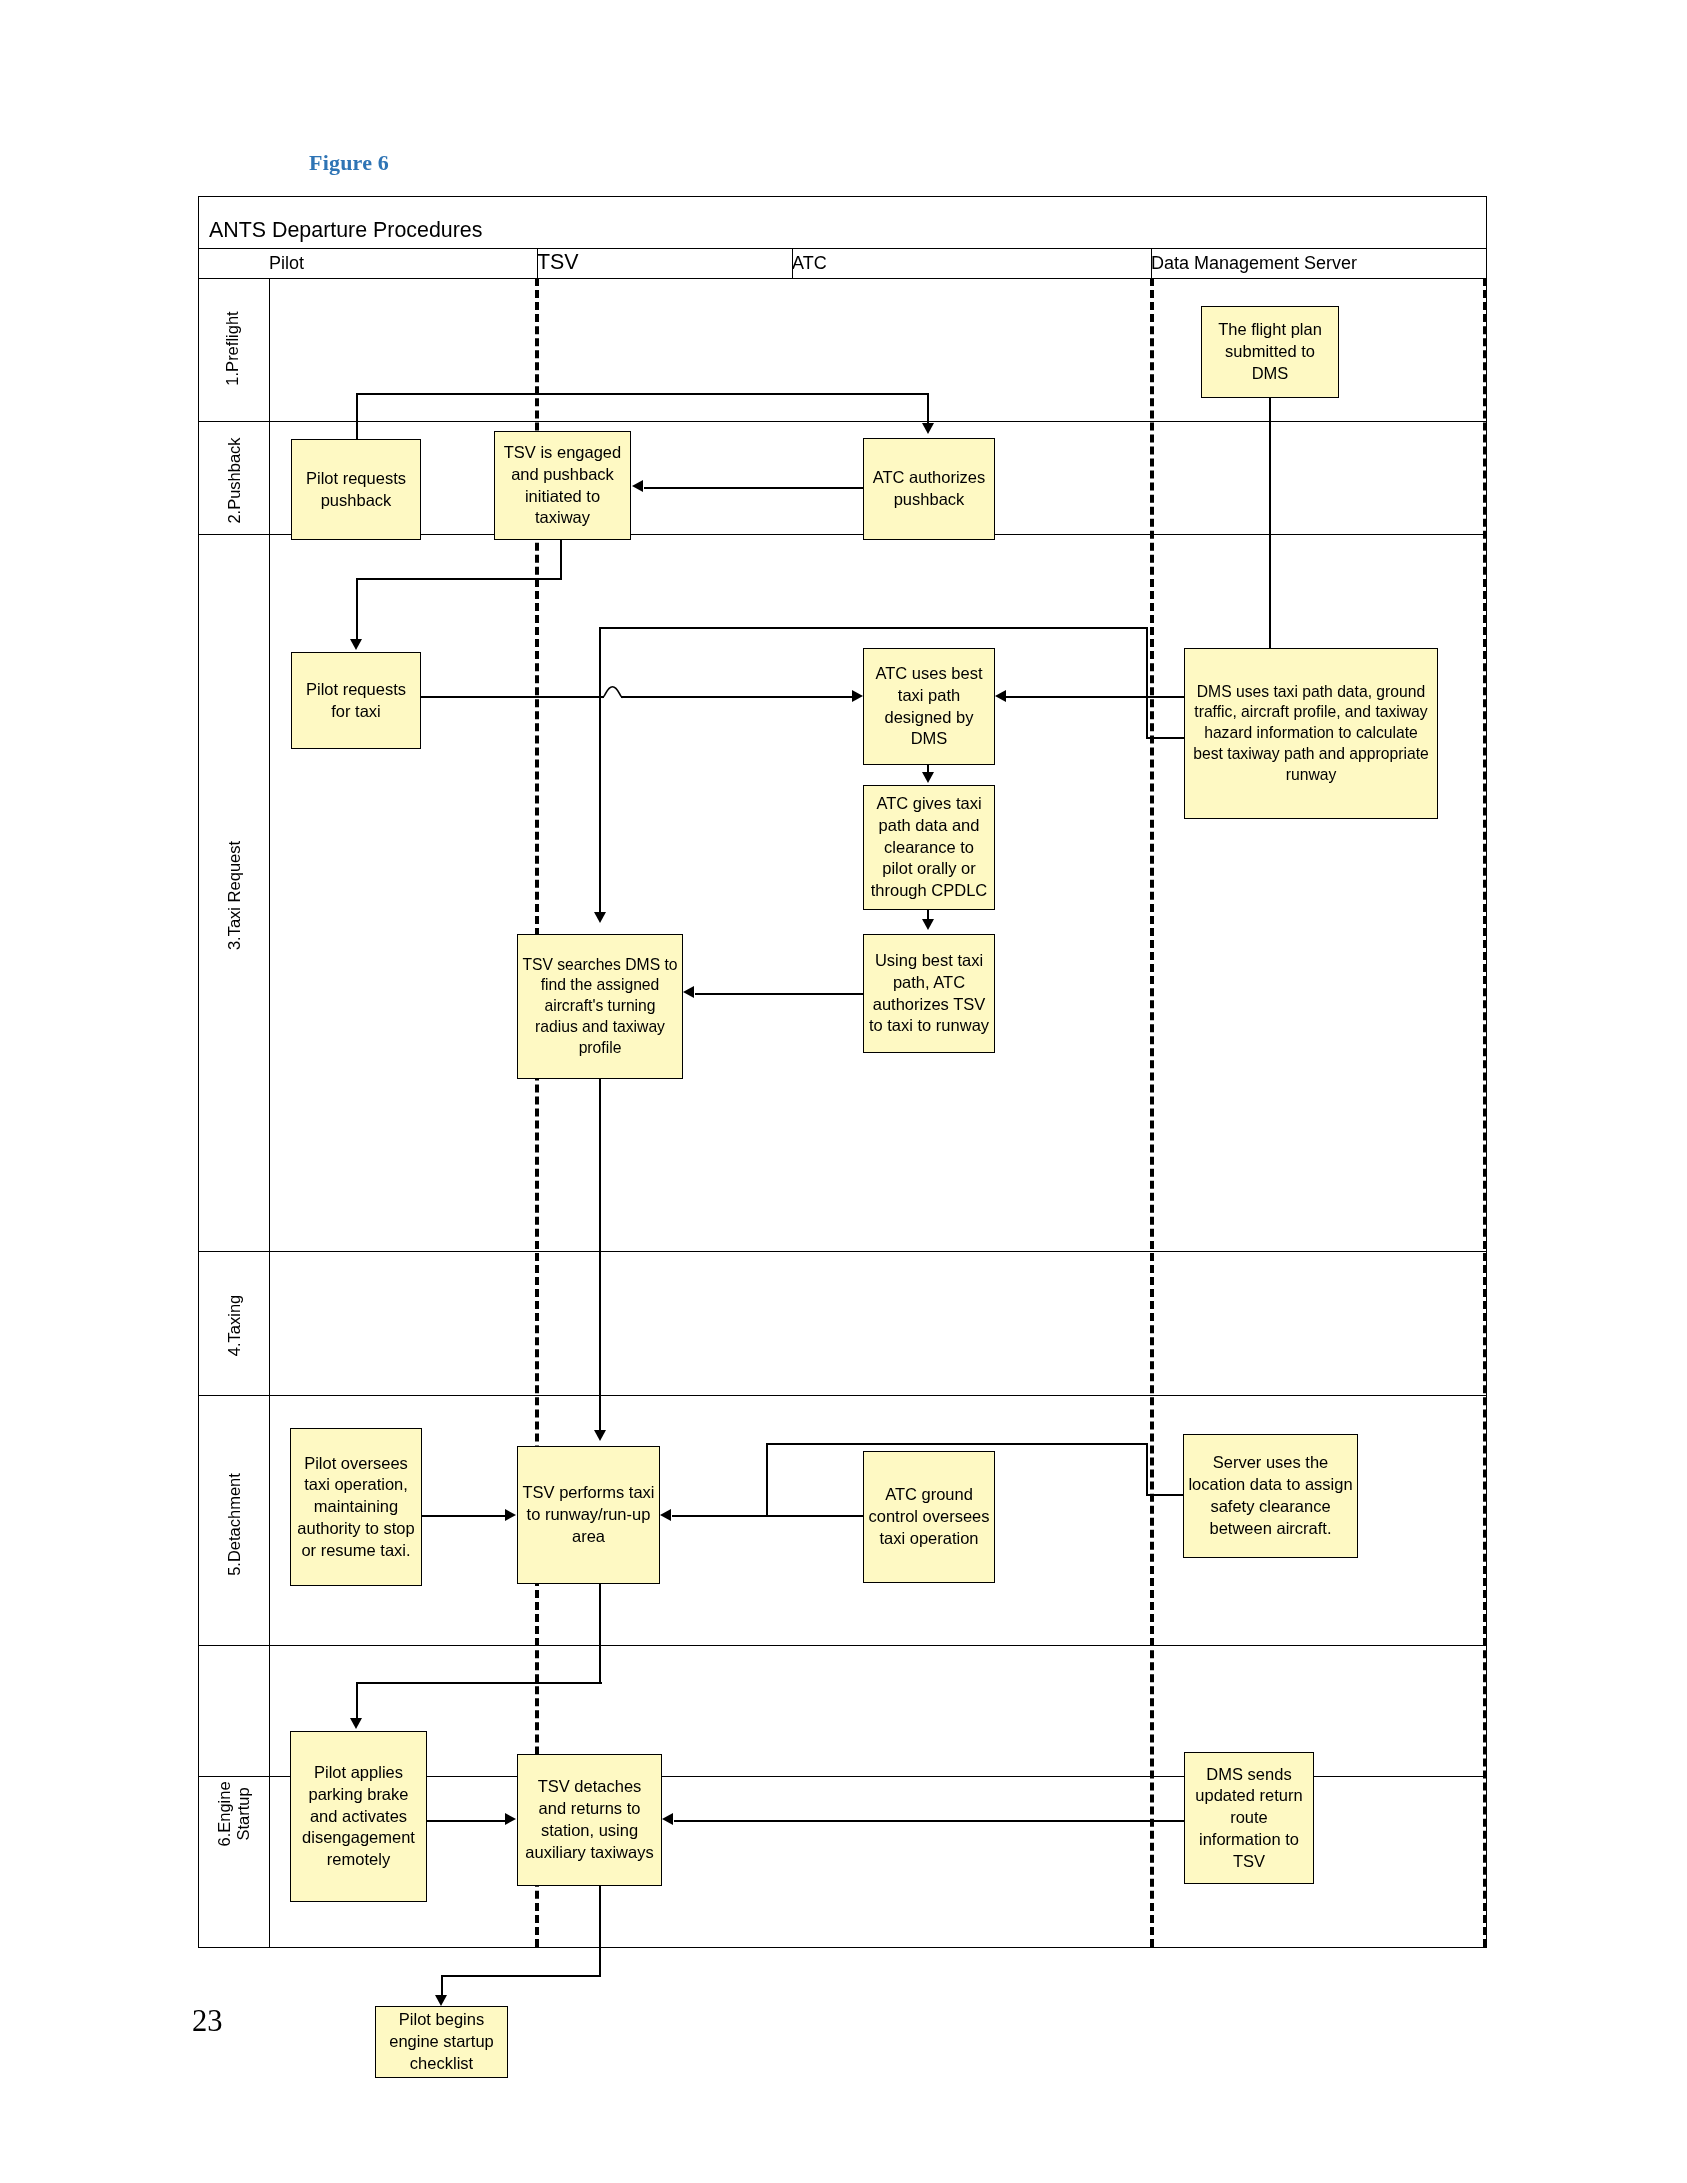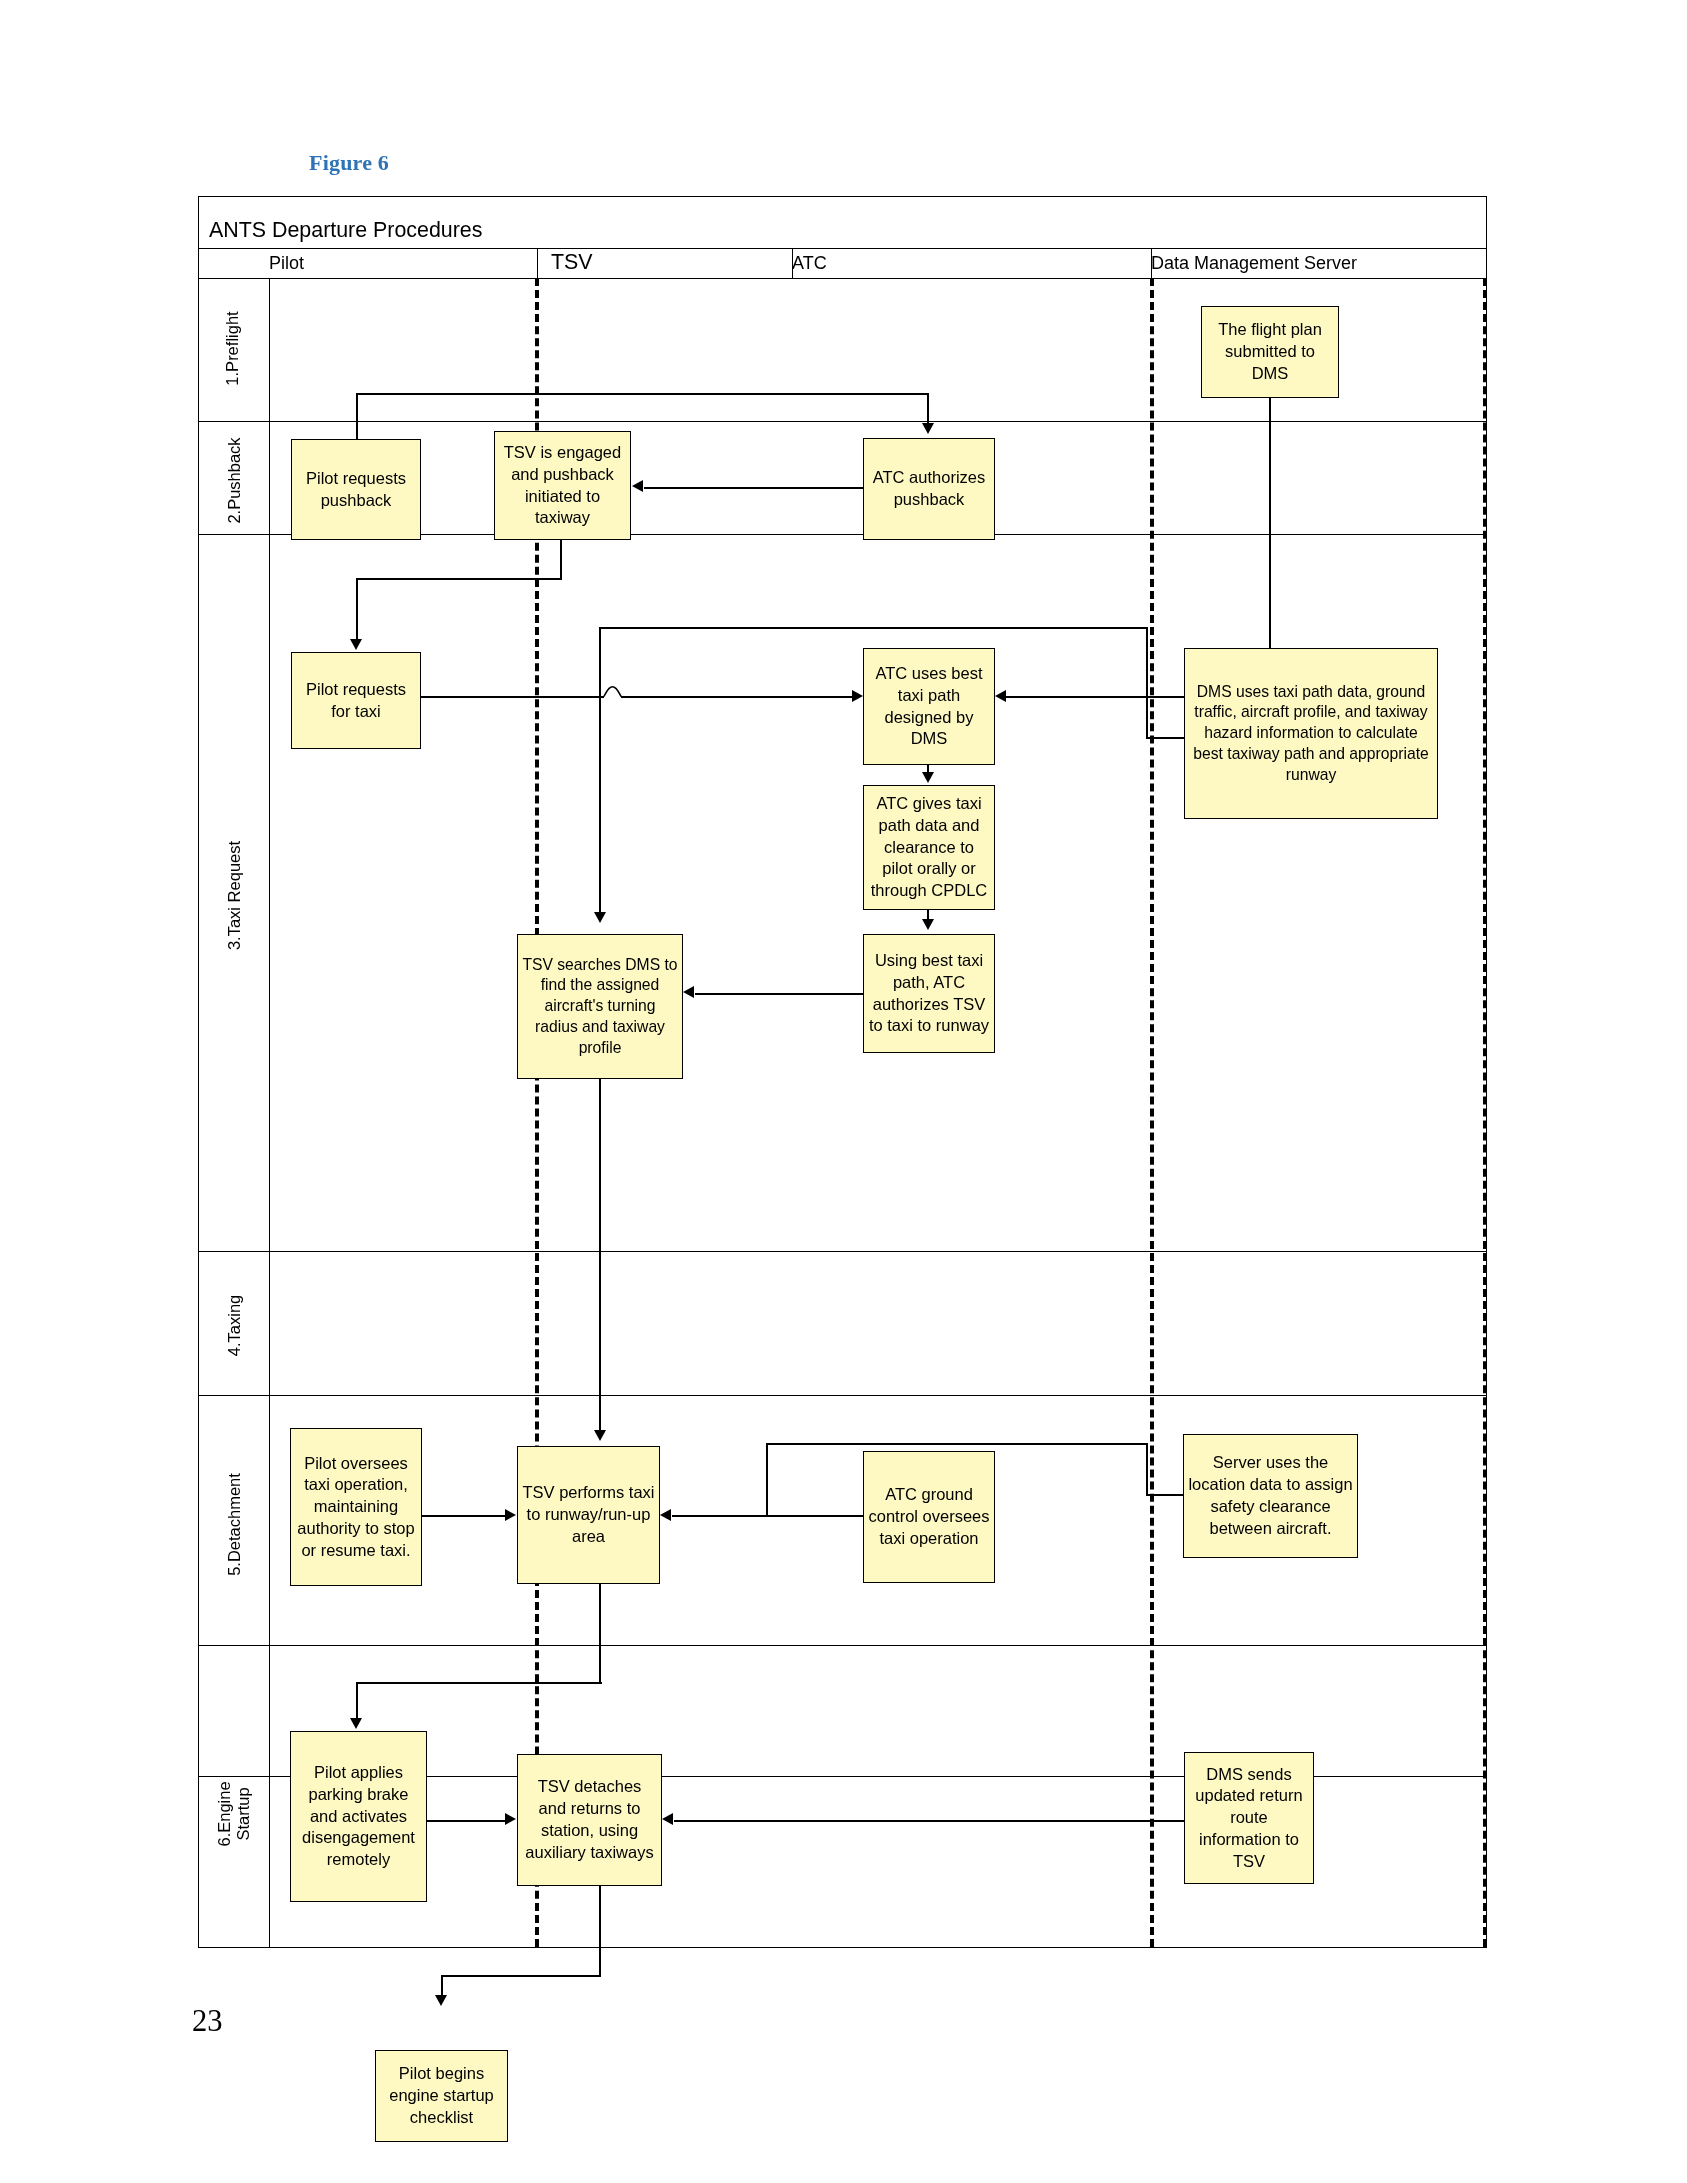--- a/index.html
+++ b/index.html
@@ -154,21 +154,21 @@
   <div class="figure-caption">Figure 6</div>
 
   <div class="diagram">
 
     <div class="diagram-title">ANTS Departure Procedures</div>
     <div class="rule-h" style="top:51px;"></div>
 
     <div class="rule-h" style="top:81px;"></div>
 
     <div class="col-head" style="left:70px;top:56px;width:268px;">Pilot</div>
-    <div class="col-head" style="left:338px;top:53px;width:255px;font-size:21.4px;padding-left:14px;">TSV</div>
+    <div class="col-head" style="left:338px;top:53px;width:255px;font-size:21.4px;">TSV</div>
     <div class="col-head" style="left:593px;top:56px;width:359px;">ATC</div>
     <div class="col-head" style="left:952px;top:56px;width:333px;">Data Management Server</div>
 
     <div class="rule-v" style="left:338px;top:51px;height:30px;"></div>
     <div class="rule-v" style="left:593px;top:51px;height:30px;"></div>
     <div class="rule-v" style="left:952px;top:51px;height:30px;"></div>
 
     <div class="rule-h" style="top:224px;"></div>
     <div class="rule-h" style="top:337px;"></div>
     <div class="rule-h" style="top:1054px;"></div>
@@ -276,20 +276,20 @@
     <div class="arrow right" style="left:306px;top:1616px;"></div>
 
     <div class="conn h" style="left:475px;top:1623px;width:511px;"></div>
     <div class="arrow left" style="left:463px;top:1616px;"></div>
 
     <div class="conn v" style="left:400px;top:1689px;height:91px;"></div>
     <div class="conn h" style="left:242px;top:1778px;width:160px;"></div>
     <div class="conn v" style="left:242px;top:1778px;height:23px;"></div>
     <div class="arrow down" style="left:236px;top:1798px;"></div>
 
-    <div class="node" style="left:176px;top:1809px;width:133px;height:92px;margin-top:44px;">Pilot begins engine startup checklist</div>
+    <div class="node" style="left:176px;top:1809px;width:133px;height:72px;">Pilot begins engine startup checklist</div>
 
   </div>
 
   <div class="page-number">23</div>
 
 </div>
 
 
 </body></html>

